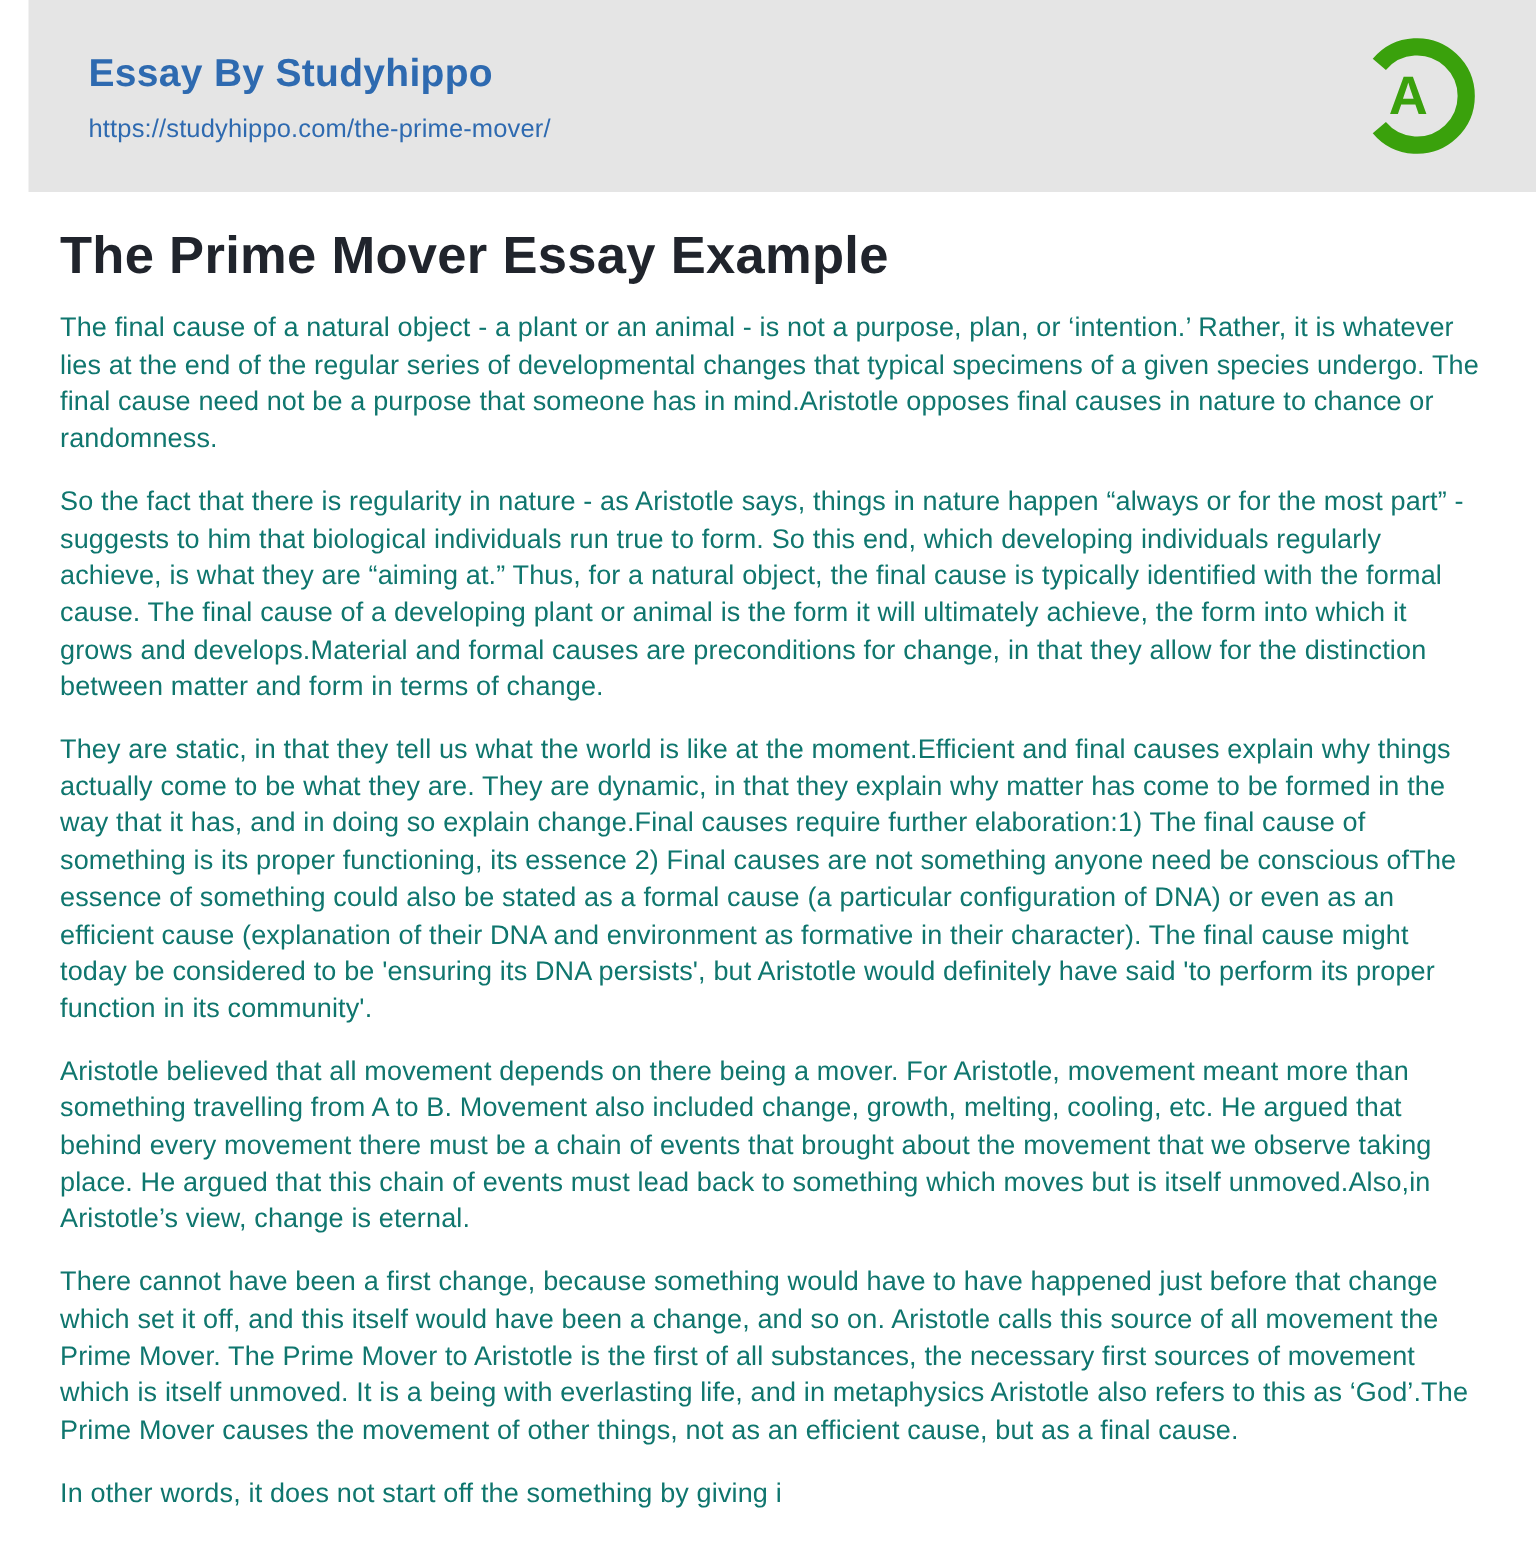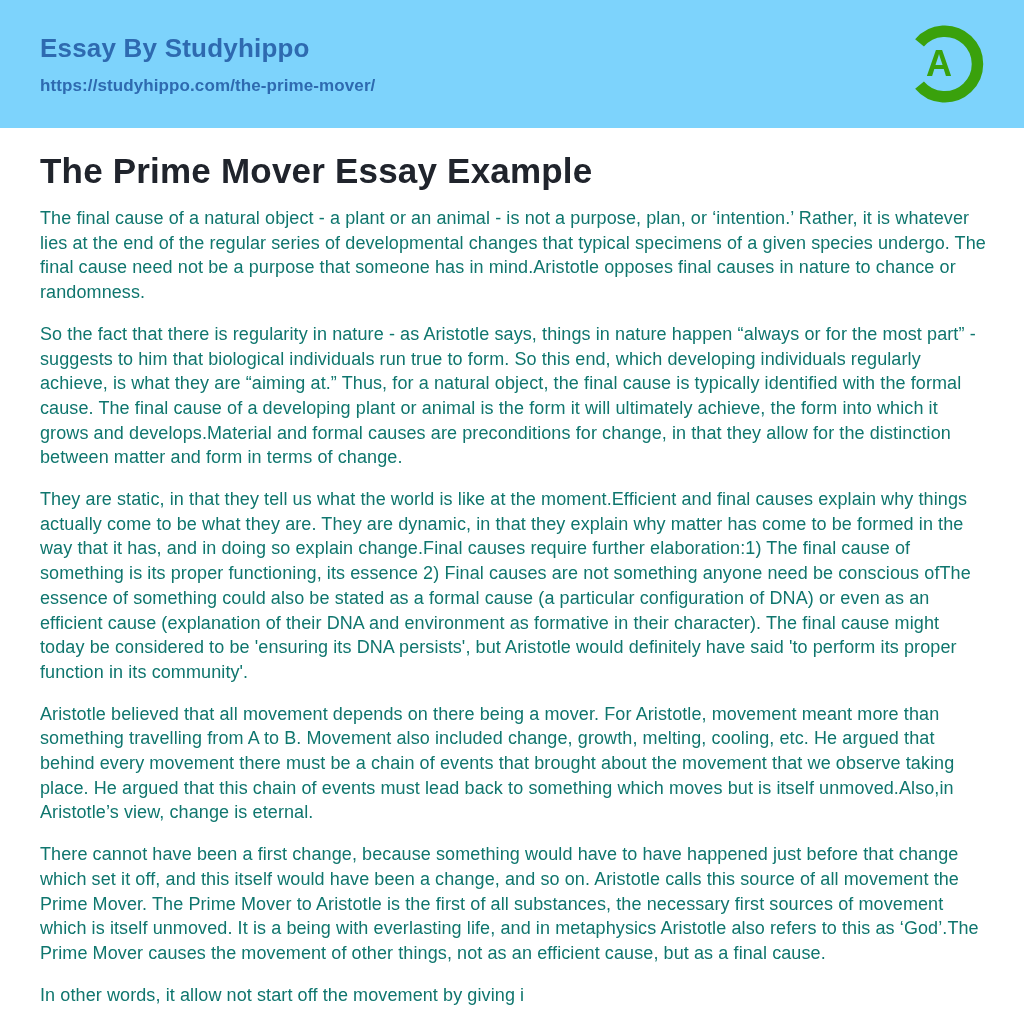--- a/index.html
+++ b/index.html
@@ -8,38 +8,39 @@
     font-family: "Liberation Sans", sans-serif;
     background: #ffffff;
   }
   .page {
     width: 1024px;
     height: 1027px;
     overflow: hidden;
     background: #ffffff;
   }
   .page-header {
-    background: #7dd3fc;
+    background: #e5e5e5;
     height: 128px;
     padding: 0 40px;
     display: flex;
     align-items: center;
     justify-content: space-between;
+    margin-left: 19px;
   }
   .header-text { display: flex; flex-direction: column; gap: 12px; }
   .site-label {
     color: #2e6ab0;
     font-size: 26px;
     font-weight: 700;
     letter-spacing: 0.2px;
   }
   .page-url {
     color: #2e6ab0;
     font-size: 17px;
-    font-weight: 700;
+    font-weight: 400;
     text-decoration: none;
     letter-spacing: 0.1px;
   }
   .logo { width: 82px; height: 92px; display: block; }
   .main-content {
     padding: 23px 32px 0 40px;
     background: #ffffff;
   }
   .essay-title {
     color: #20242c;
@@ -76,17 +77,17 @@
 
   <main class="main-content">
     <h1 class="essay-title">The Prime Mover Essay Example</h1>
 
     <div class="essay-body">
       <p>The final cause of a natural object - a plant or an animal - is not a purpose, plan, or ‘intention.’ Rather, it is whatever lies at the end of the regular series of developmental changes that typical specimens of a given species undergo. The final cause need not be a purpose that someone has in mind.Aristotle opposes final causes in nature to chance or randomness.</p>
       <p>So the fact that there is regularity in nature - as Aristotle says, things in nature happen “always or for the most part” - suggests to him that biological individuals run true to form. So this end, which developing individuals regularly achieve, is what they are “aiming at.” Thus, for a natural object, the final cause is typically identified with the formal cause. The final cause of a developing plant or animal is the form it will ultimately achieve, the form into which it grows and develops.Material and formal causes are preconditions for change, in that they allow for the distinction between matter and form in terms of change.</p>
       <p>They are static, in that they tell us what the world is like at the moment.Efficient and final causes explain why things actually come to be what they are. They are dynamic, in that they explain why matter has come to be formed in the way that it has, and in doing so explain change.Final causes require further elaboration:1) The final cause of something is its proper functioning, its essence 2) Final causes are not something anyone need be conscious ofThe essence of something could also be stated as a formal cause (a particular configuration of DNA) or even as an efficient cause (explanation of their DNA and environment as formative in their character). The final cause might today be considered to be 'ensuring its DNA persists', but Aristotle would definitely have said 'to perform its proper function in its community'.</p>
       <p>Aristotle believed that all movement depends on there being a mover. For Aristotle, movement meant more than something travelling from A to B. Movement also included change, growth, melting, cooling, etc. He argued that behind every movement there must be a chain of events that brought about the movement that we observe taking place. He argued that this chain of events must lead back to something which moves but is itself unmoved.Also,in Aristotle’s view, change is eternal.</p>
       <p>There cannot have been a first change, because something would have to have happened just before that change which set it off, and this itself would have been a change, and so on. Aristotle calls this source of all movement the Prime Mover. The Prime Mover to Aristotle is the first of all substances, the necessary first sources of movement which is itself unmoved. It is a being with everlasting life, and in metaphysics Aristotle also refers to this as ‘God’.The Prime Mover causes the movement of other things, not as an efficient cause, but as a final cause.</p>
-      <p>In other words, it allow not start off the movement by giving i</p>
+      <p>In other words, it does not start off the something by giving i</p>
     </div>
   </main>
 
 </div>
 
 </body></html>

